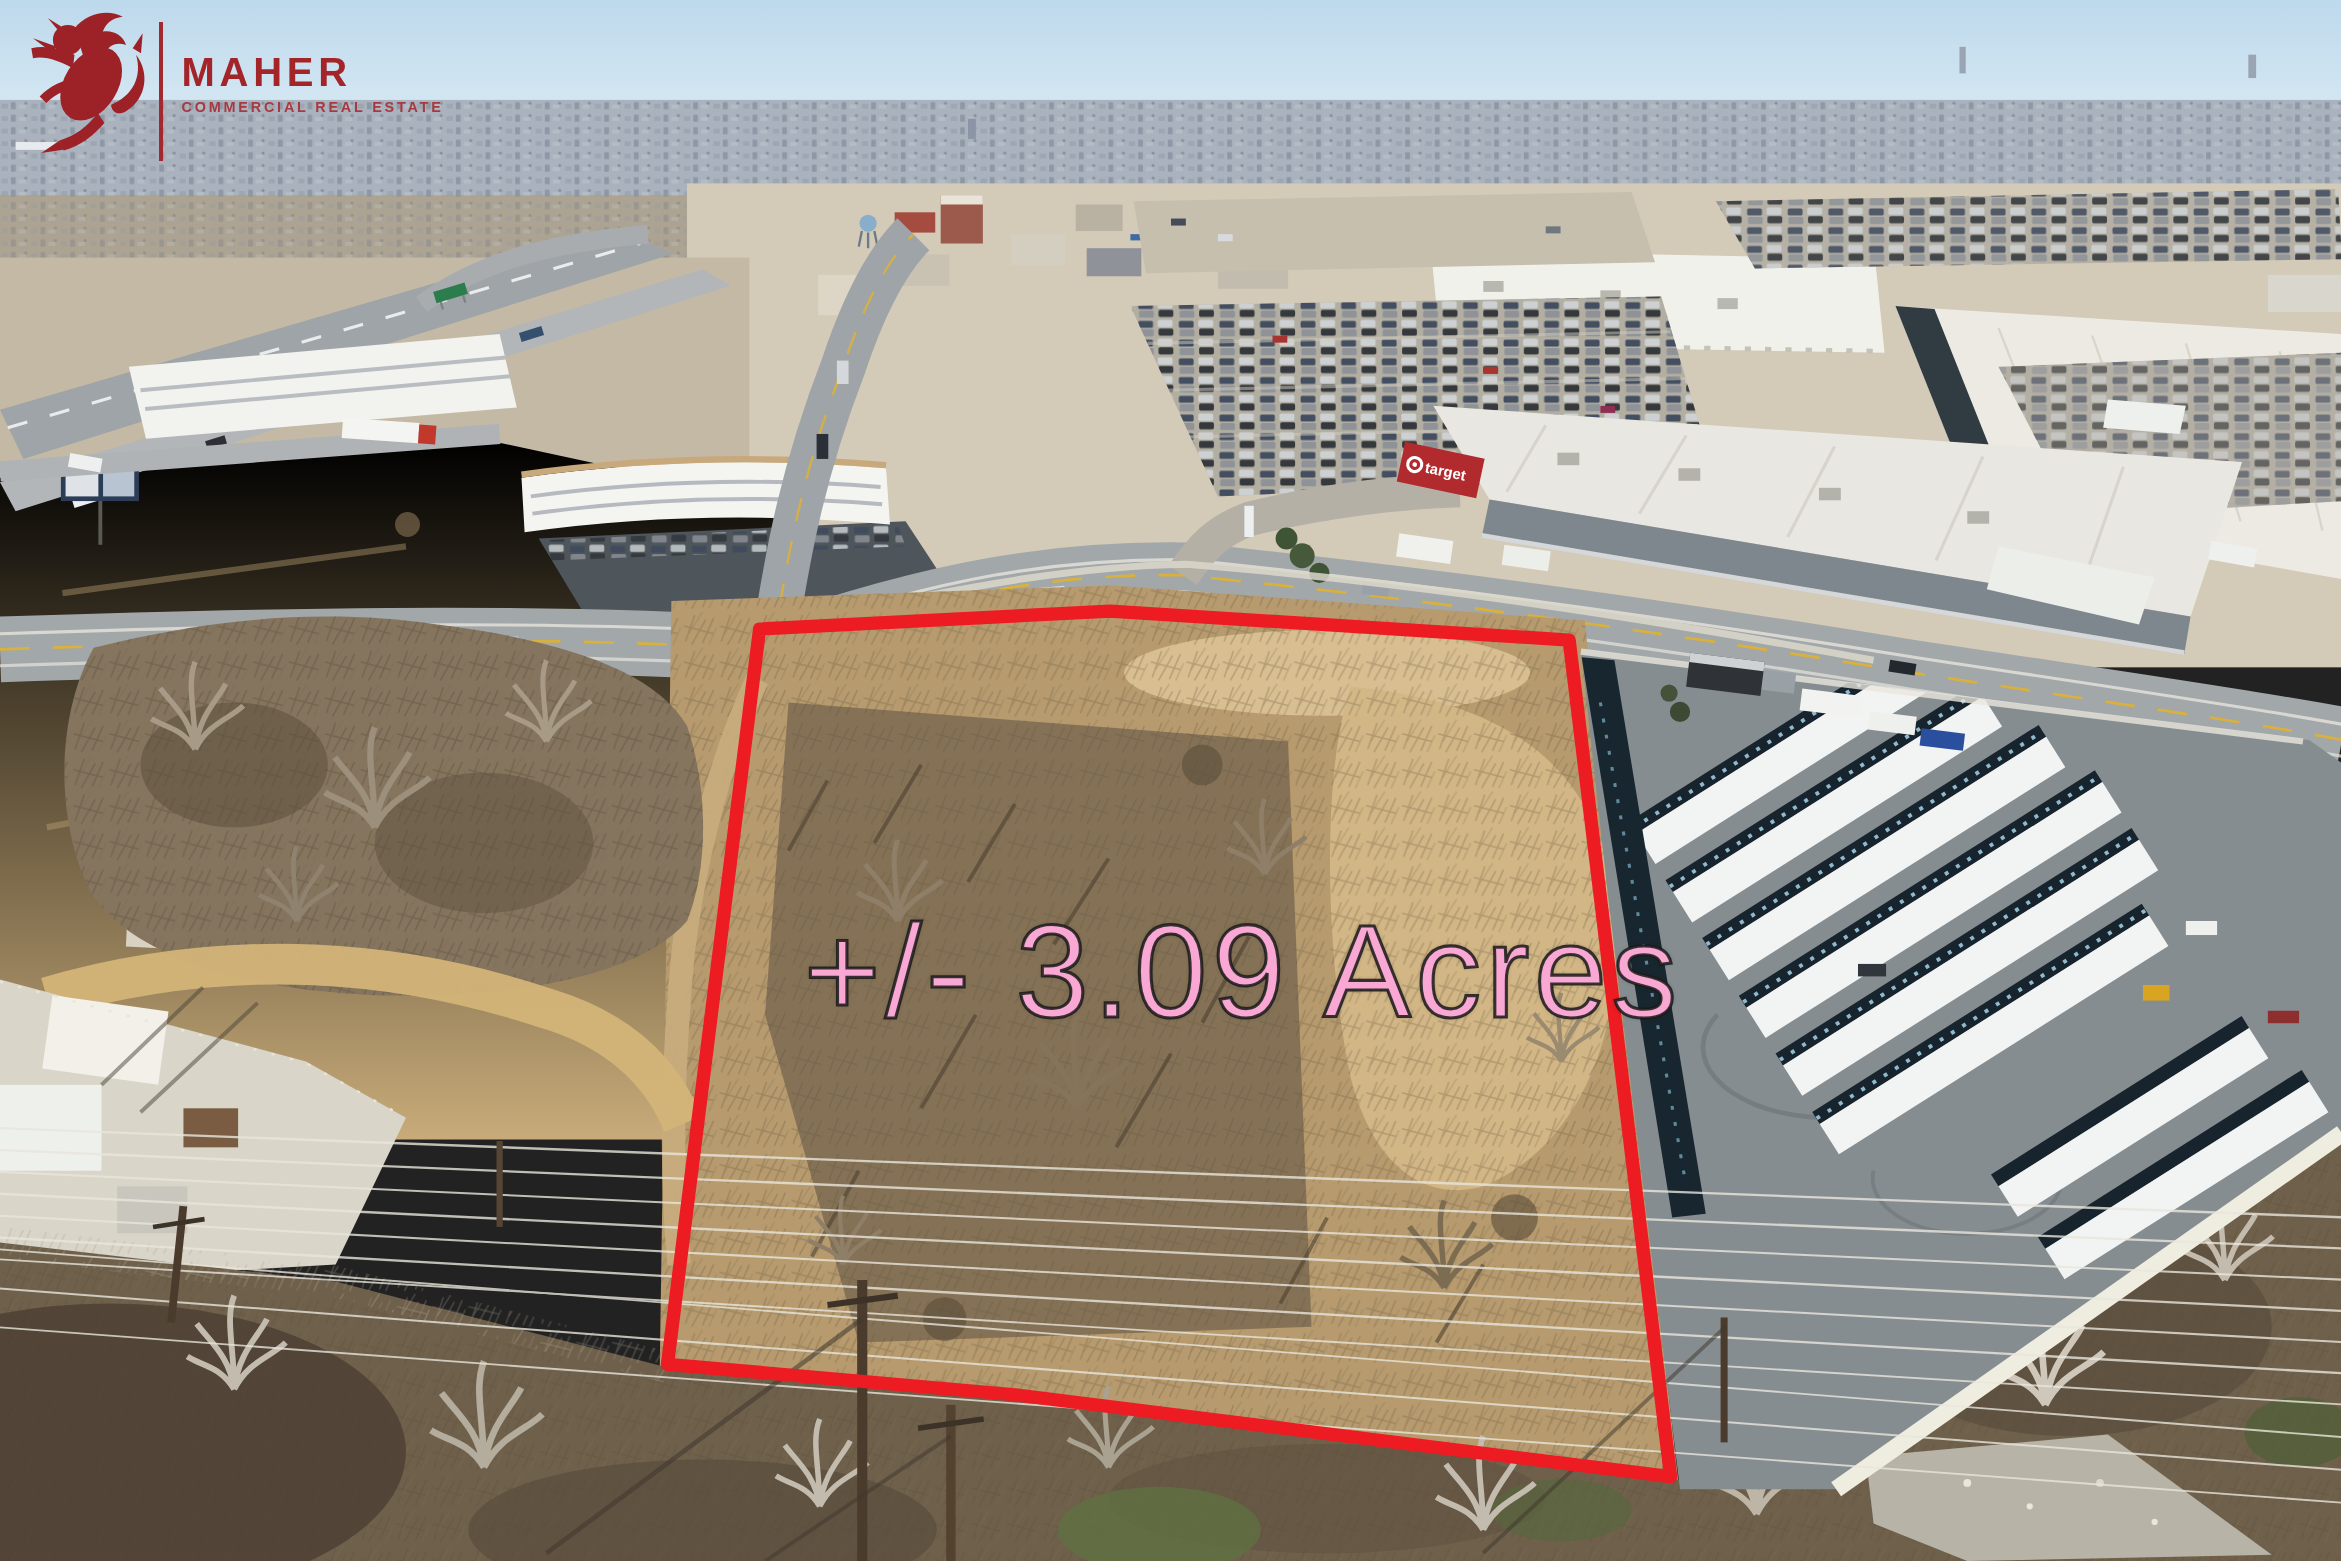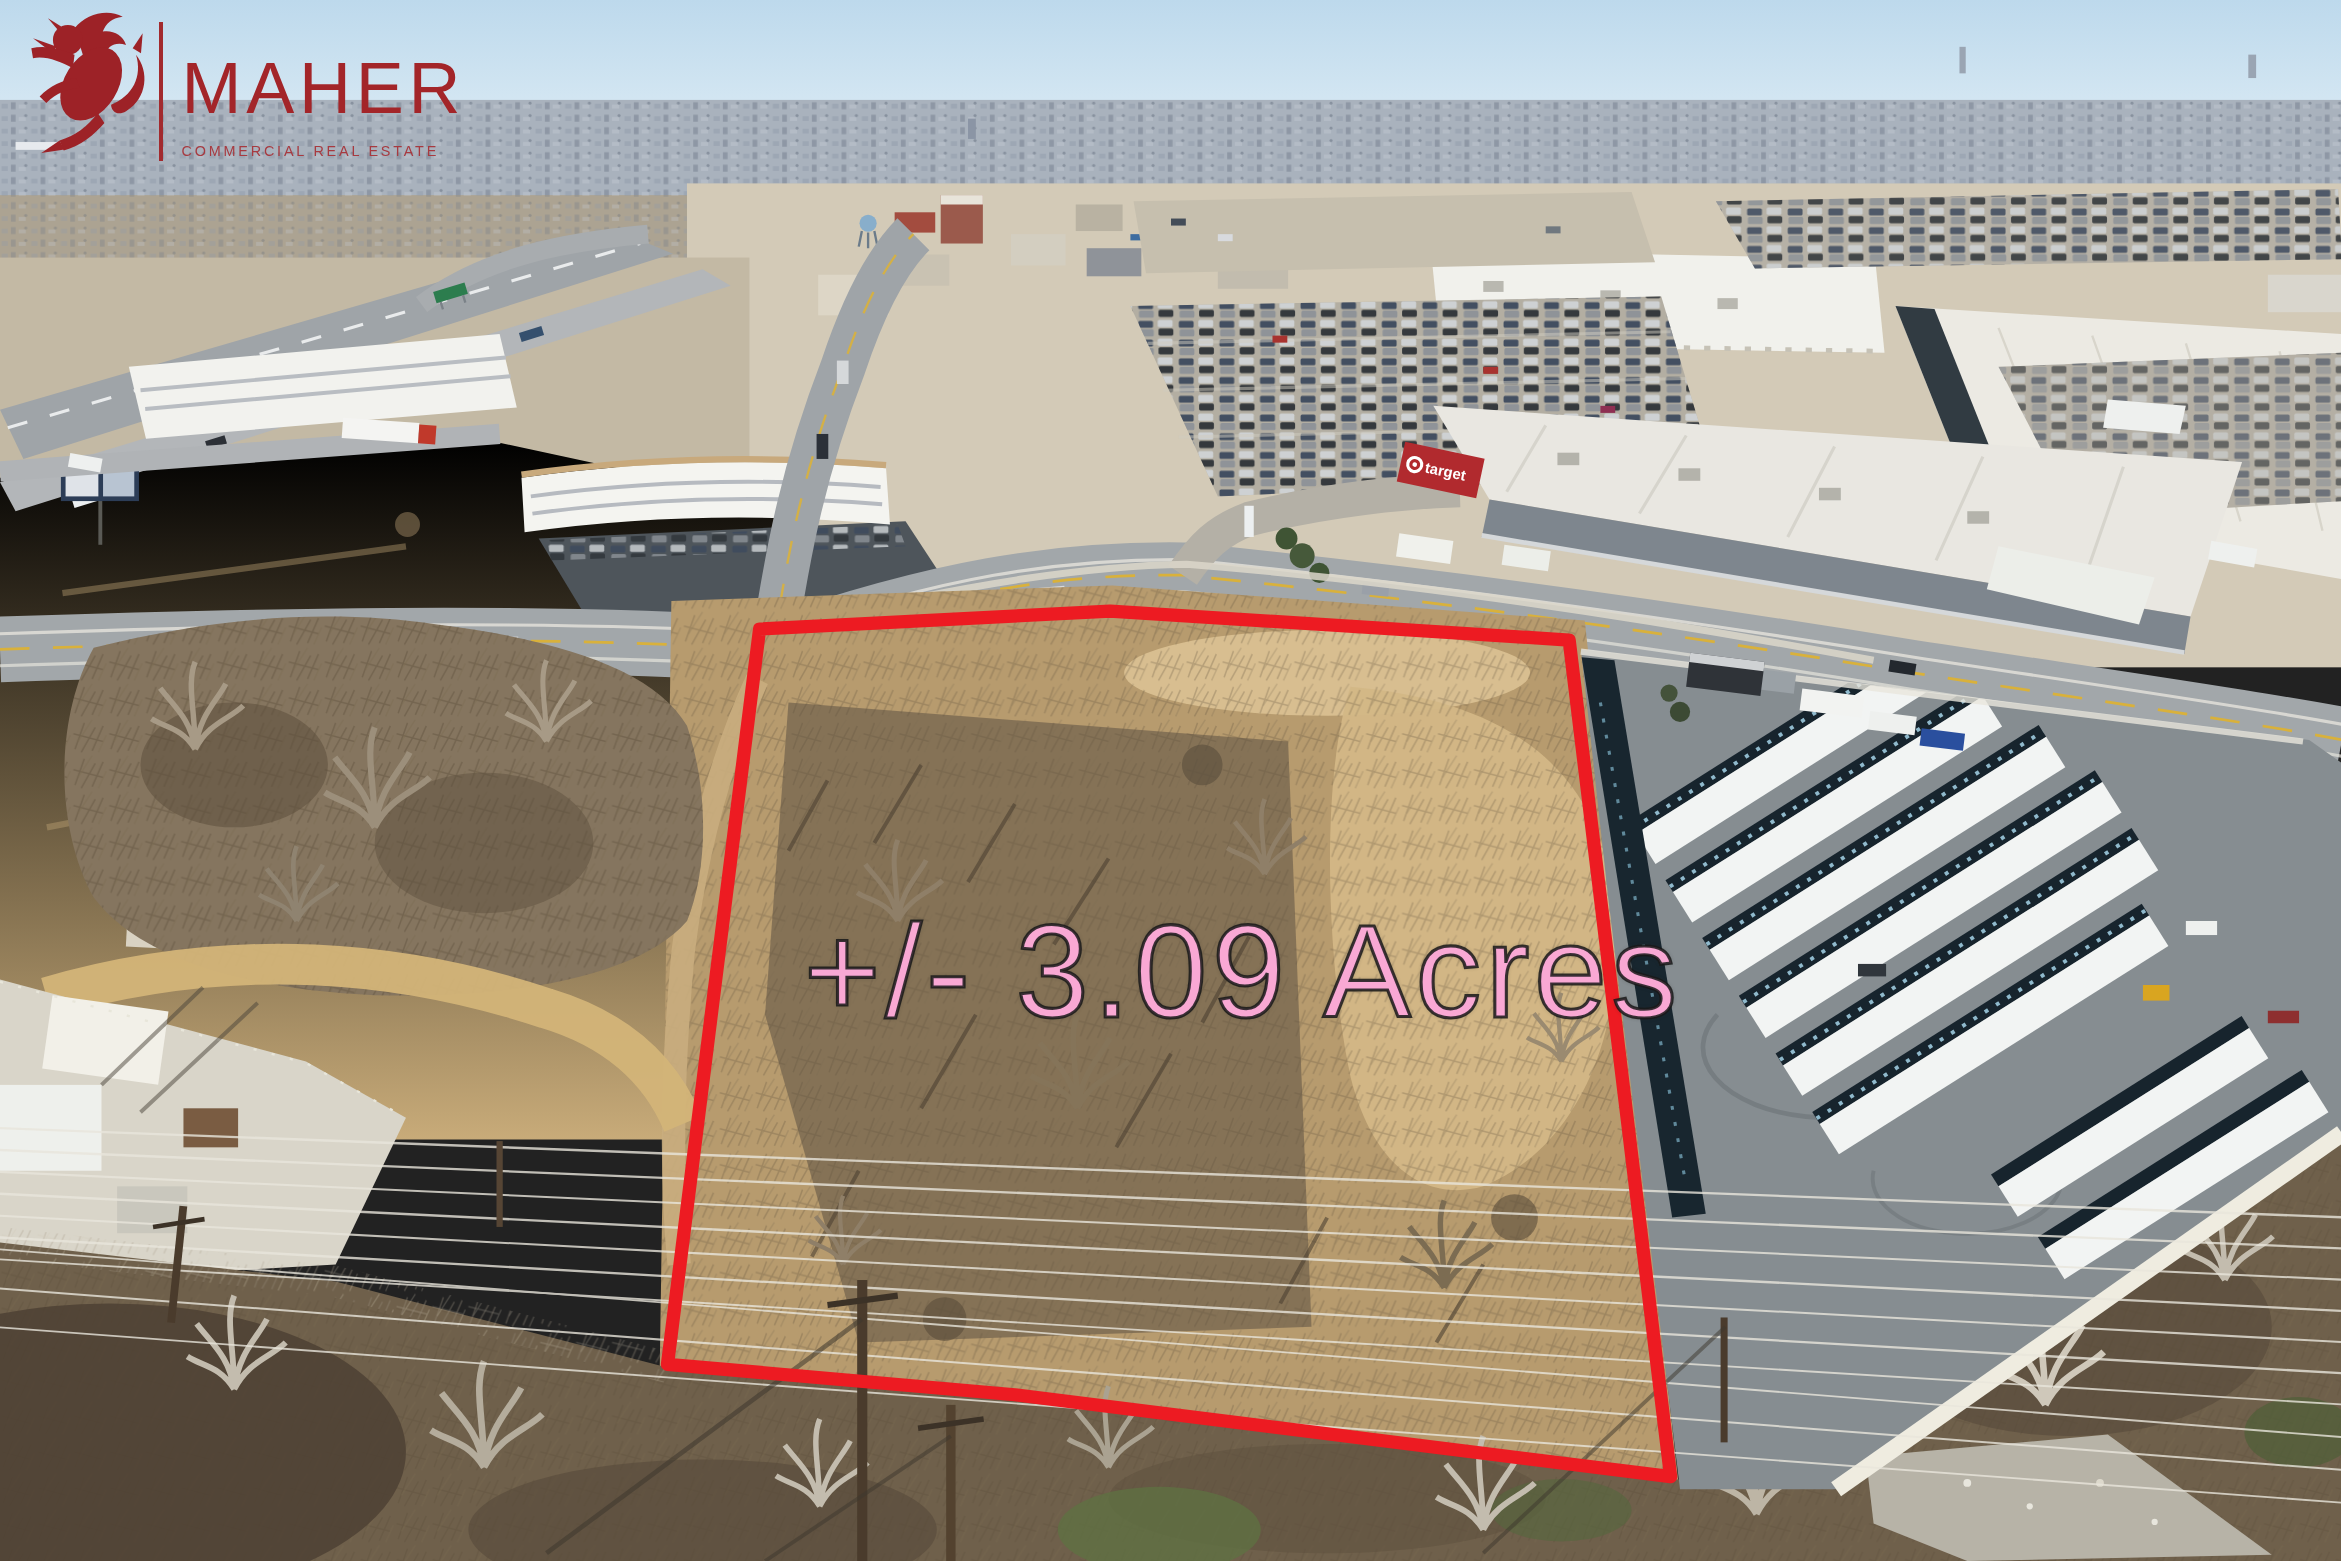--- a/index.html
+++ b/index.html
@@ -12,22 +12,22 @@
     font-size:131px;font-weight:400;letter-spacing:4.7px;color:#f9a8d4;
     -webkit-text-stroke:3.1px rgba(25,25,25,.85);
     text-shadow:0 0 4.7px rgba(40,40,40,.45);
     white-space:nowrap;user-select:none;
   }
   
   #brand-logo{position:absolute;left:20px;top:4.7px;display:flex;align-items:flex-start;}
   #lion{width:134px;height:162px;}
   #brand-divider{width:3.9px;height:139px;background:#a22a2e;margin:17px 19px 0 4.7px;}
   #brand-text{padding-top:47px;}
-  #company-name{font-size:72px;font-weight:400;letter-spacing:4.7px;color:#a32529;line-height:1;}
-  #company-tagline{font-size:14.4px;font-weight:400;letter-spacing:2.8px;color:#a73a40;margin-top:19px;}
+  #company-name{font-size:40px;font-weight:700;letter-spacing:4.7px;color:#a32529;line-height:1;}
+  #company-tagline{font-size:14.4px;font-weight:700;letter-spacing:2.8px;color:#a73a40;margin-top:7px;}
 </style>
 </head>
 <body>
 
 <div id="stage">
 
 <svg id="scene" viewBox="0 0 3000 2000" preserveAspectRatio="none">
   <defs>
     <linearGradient id="gSky" x1="0" y1="0" x2="0" y2="1">
       <stop offset="0" stop-color="#bdd9ec"></stop>

